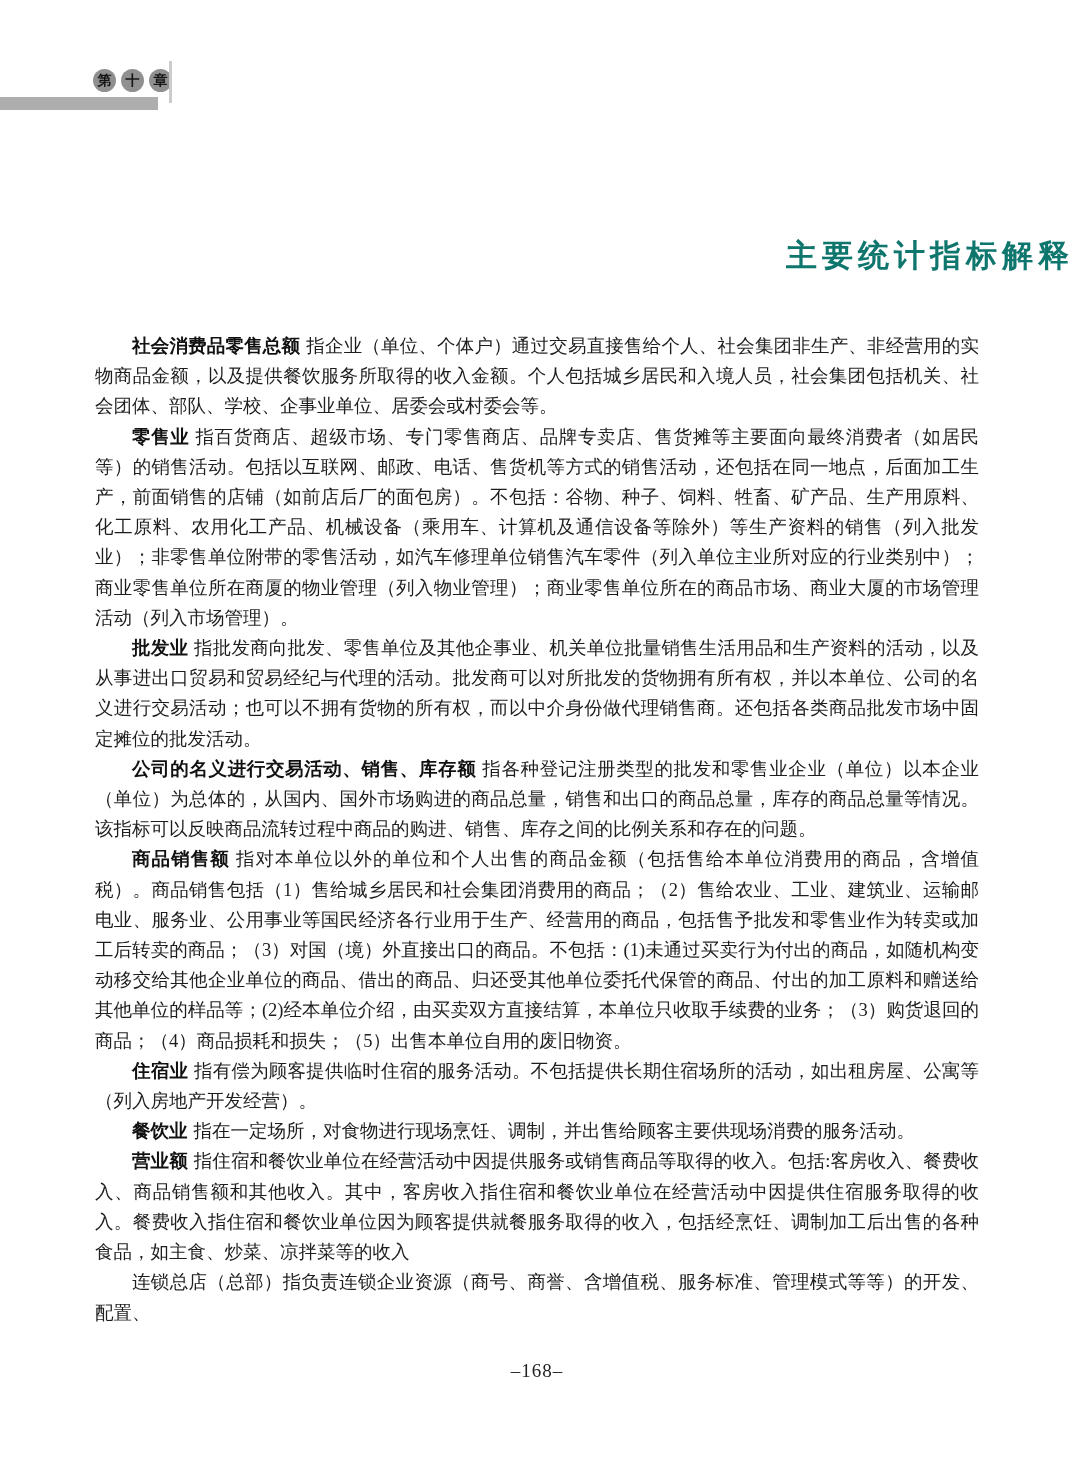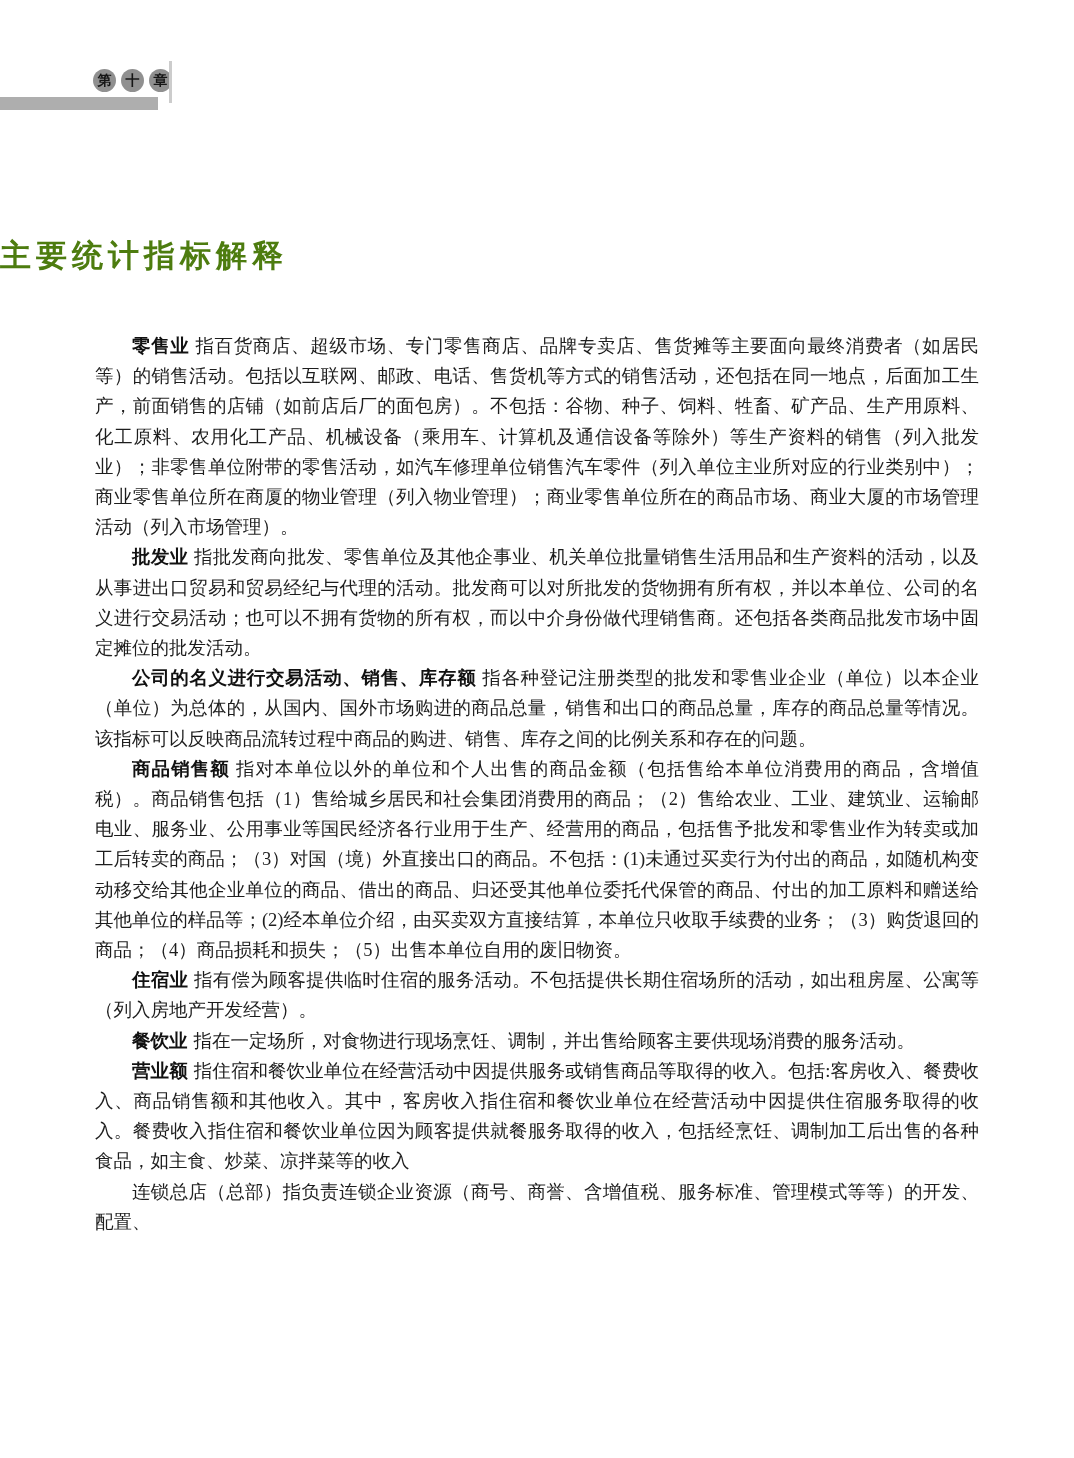--- a/index.html
+++ b/index.html
@@ -55,26 +55,26 @@
     font-family: "Liberation Serif", "DejaVu Serif", serif;
     font-size: 17px;
     letter-spacing: 2px;
     color: #6f6f6f;
   }
 
   
   .doc-title {
     position: absolute; top: 235px; left: 0;
     width: 100%;
-    text-align: left;
+    text-align: right;
     font-family: "Liberation Sans", "DejaVu Sans", sans-serif;
     font-weight: bold;
     font-size: 31px;
     letter-spacing: 5px;
-    color: #4d7c0f;
+    color: #0f766e;
   }
 
   
   .body-text {
     position: absolute; top: 331px; left: 95px;
     width: 884px;
     font-size: 18.5px;
     line-height: 30.2px;
     text-align: justify;
     color: #1d1d1d;
@@ -108,24 +108,26 @@
         <div class="badge-circle">第</div>
         <div class="badge-circle">十</div>
         <div class="badge-circle">章</div>
       </div>
     <div class="header-divider"></div>
   </div>
 
   <div class="doc-title">主要统计指标解释</div>
 
   <div class="body-text">
+      <p class="para"><b class="term">社会消费品零售总额</b>指企业（单位、个体户）通过交易直接售给个人、社会集团非生产、非经营用的实物商品金额，以及提供餐饮服务所取得的收入金额。个人包括城乡居民和入境人员，社会集团包括机关、社会团体、部队、学校、企事业单位、居委会或村委会等。</p>
       <p class="para"><b class="term">零售业</b>指百货商店、超级市场、专门零售商店、品牌专卖店、售货摊等主要面向最终消费者（如居民等）的销售活动。包括以互联网、邮政、电话、售货机等方式的销售活动，还包括在同一地点，后面加工生产，前面销售的店铺（如前店后厂的面包房）。不包括：谷物、种子、饲料、牲畜、矿产品、生产用原料、化工原料、农用化工产品、机械设备（乘用车、计算机及通信设备等除外）等生产资料的销售（列入批发业）；非零售单位附带的零售活动，如汽车修理单位销售汽车零件（列入单位主业所对应的行业类别中）；商业零售单位所在商厦的物业管理（列入物业管理）；商业零售单位所在的商品市场、商业大厦的市场管理活动（列入市场管理）。</p>
       <p class="para"><b class="term">批发业</b>指批发商向批发、零售单位及其他企事业、机关单位批量销售生活用品和生产资料的活动，以及从事进出口贸易和贸易经纪与代理的活动。批发商可以对所批发的货物拥有所有权，并以本单位、公司的名义进行交易活动；也可以不拥有货物的所有权，而以中介身份做代理销售商。还包括各类商品批发市场中固定摊位的批发活动。</p>
       <p class="para"><b class="term">公司的名义进行交易活动、销售、库存额</b>指各种登记注册类型的批发和零售业企业（单位）以本企业（单位）为总体的，从国内、国外市场购进的商品总量，销售和出口的商品总量，库存的商品总量等情况。该指标可以反映商品流转过程中商品的购进、销售、库存之间的比例关系和存在的问题。</p>
       <p class="para"><b class="term">商品销售额</b>指对本单位以外的单位和个人出售的商品金额（包括售给本单位消费用的商品，含增值税）。商品销售包括（1）售给城乡居民和社会集团消费用的商品；（2）售给农业、工业、建筑业、运输邮电业、服务业、公用事业等国民经济各行业用于生产、经营用的商品，包括售予批发和零售业作为转卖或加工后转卖的商品；（3）对国（境）外直接出口的商品。不包括：(1)未通过买卖行为付出的商品，如随机构变动移交给其他企业单位的商品、借出的商品、归还受其他单位委托代保管的商品、付出的加工原料和赠送给其他单位的样品等；(2)经本单位介绍，由买卖双方直接结算，本单位只收取手续费的业务；（3）购货退回的商品；（4）商品损耗和损失；（5）出售本单位自用的废旧物资。</p>
       <p class="para"><b class="term">住宿业</b>指有偿为顾客提供临时住宿的服务活动。不包括提供长期住宿场所的活动，如出租房屋、公寓等（列入房地产开发经营）。</p>
       <p class="para"><b class="term">餐饮业</b>指在一定场所，对食物进行现场烹饪、调制，并出售给顾客主要供现场消费的服务活动。</p>
       <p class="para"><b class="term">营业额</b>指住宿和餐饮业单位在经营活动中因提供服务或销售商品等取得的收入。包括:客房收入、餐费收入、商品销售额和其他收入。其中，客房收入指住宿和餐饮业单位在经营活动中因提供住宿服务取得的收入。餐费收入指住宿和餐饮业单位因为顾客提供就餐服务取得的收入，包括经烹饪、调制加工后出售的各种食品，如主食、炒菜、凉拌菜等的收入</p>
       <p class="para">连锁总店（总部）指负责连锁企业资源（商号、商誉、含增值税、服务标准、管理模式等等）的开发、配置、</p>
     </div>
 
+  <div class="page-number">–168–</div>
 
 </div>
 
 </body></html>

